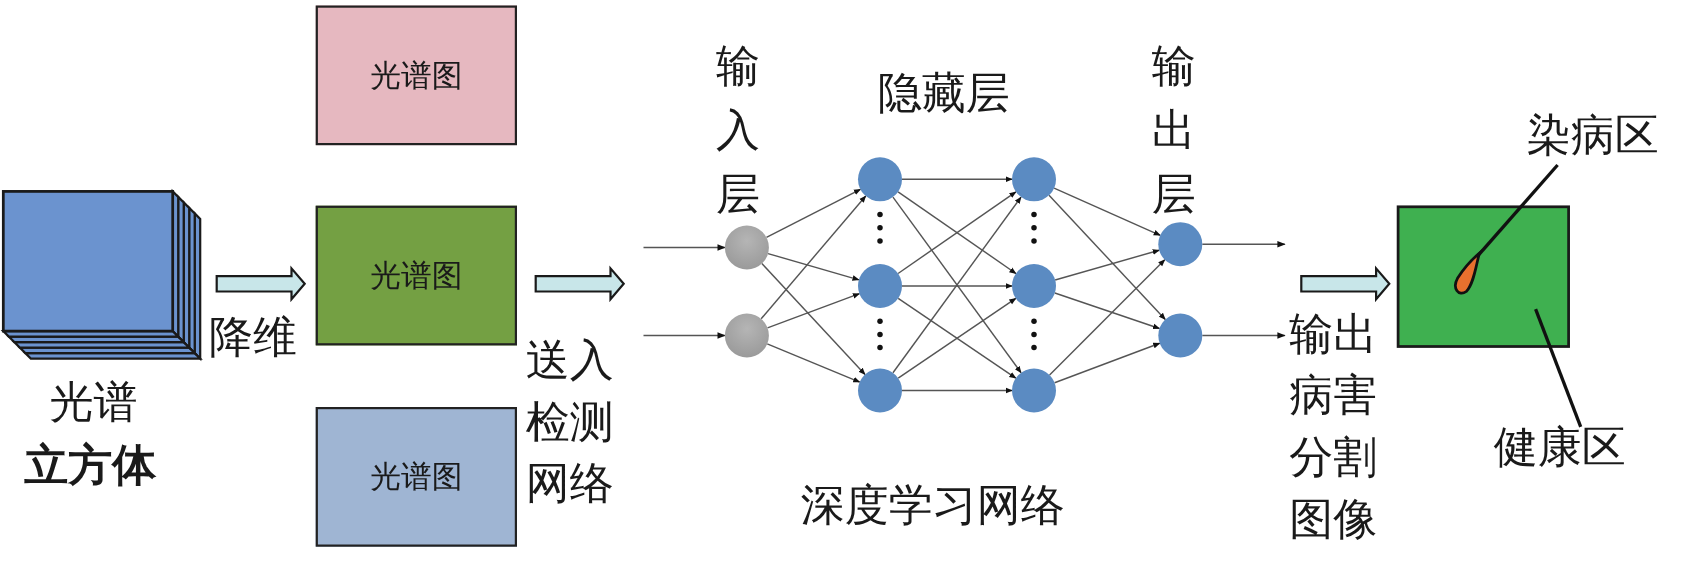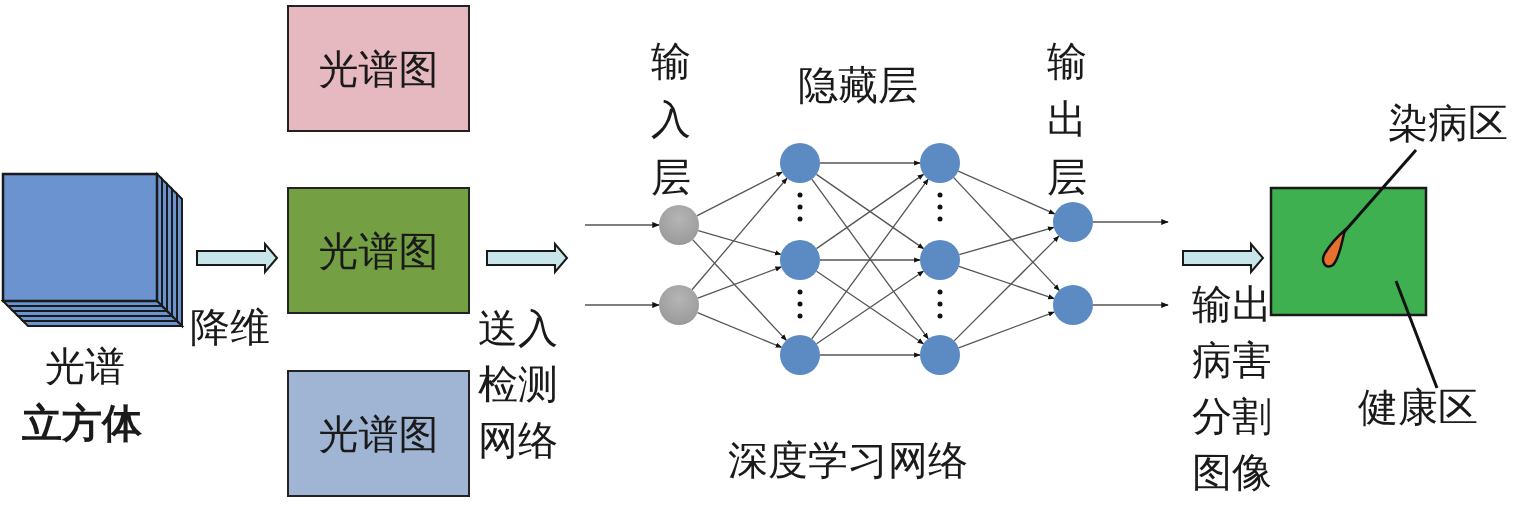--- a/index.html
+++ b/index.html
@@ -2,21 +2,21 @@
 <html><head>
 <meta charset="utf-8">
 <style>
   html, body { margin: 0; padding: 0; background: #ffffff; }
   body { width: 1535px; height: 512px; position: relative; overflow: hidden;
          font-family: "DejaVu Serif", "Liberation Serif", serif; color: #1a1a1a; }
   #canvas { position: absolute; left: 0; top: 0; width: 1535px; height: 512px; }
   .lbl { position: absolute; font-size: 40px; line-height: 46px; white-space: nowrap; color: #1a1a1a; }
   .vlbl { position: absolute; font-size: 40px; line-height: 46px; width: 46px; text-align: center; white-space: pre-line; color: #1a1a1a; }
   .box { position: absolute; box-sizing: border-box; border: 2.5px solid #222; display: flex;
-         flex-direction: column; align-items: center; justify-content: center; font-size: 40px; line-height: 48px; }
+         flex-direction: column; align-items: center; justify-content: center; font-size: 28px; line-height: 48px; }
 </style>
 </head>
 <body>
 
 <svg id="canvas" xmlns="http://www.w3.org/2000/svg" width="1535" height="512" viewBox="0 0 1535 512">
   <defs>
     <marker id="ah" viewBox="0 0 10 10" refX="9" refY="5" markerWidth="5" markerHeight="5" orient="auto">
       <path d="M0,1 L10,5 L0,9 z" fill="#111"></path>
     </marker>
   <radialGradient id="ing" cx="50%" cy="35%" r="65%">
@@ -103,21 +103,21 @@
 
   <rect id="result-rect" x="1271" y="188" width="155" height="127" stroke="#1a1a1a" stroke-width="2.5" fill="#3fb050"></rect>
   <path id="lesion" d="M1345,230 C1342,240 1340,258 1333,265 C1326,270 1320,262 1325,253 C1330,245 1338,236 1345,230 Z" stroke="#111" stroke-width="2.5" fill="#e8702e"></path>
   <line x1="1344" y1="232" x2="1416" y2="150" stroke="#111" stroke-width="3"></line>
   <line x1="1396" y1="281" x2="1437" y2="388" stroke="#111" stroke-width="3"></line>
 </svg>
 
 <div class="lbl" style="left:45px;top:343px;">光谱</div>
 <div class="lbl" style="left:22px;top:400px;font-weight:bold;">立方体</div>
 
-<div class="lbl" style="left:190px;top:284px;margin-top:20px;">降维</div>
+<div class="lbl" style="left:190px;top:284px;">降维</div>
 
 <div class="box" id="box1" style="left: 287px; top: 5px; width: 183px; height: 127px; background: rgb(230, 184, 192);">
   <div>光谱图</div>
 </div>
 <div class="box" id="box2" style="left: 287px; top: 187px; width: 183px; height: 127px; background: rgb(116, 160, 67);">
   <div>光谱图</div>
 </div>
 <div class="box" id="box3" style="left: 287px; top: 370px; width: 183px; height: 127px; background: rgb(159, 181, 211);">
   <div>光谱图</div>
 </div>
@@ -128,19 +128,19 @@
 
 <div class="vlbl" style="left:648px;top:32px;line-height:58px;">输
 入
 层</div>
 <div class="lbl" style="left:798px;top:62px;">隐藏层</div>
 <div class="vlbl" style="left:1044px;top:32px;line-height:58px;">输
 出
 层</div>
 <div class="lbl" style="left:728px;top:437px;text-align:center;">深度学习网络</div>
 
-<div class="lbl" style="left:1172px;top:276px;white-space:pre-line;line-height:56px;margin-left:20px;">输出
+<div class="lbl" style="left:1172px;top:276px;white-space:pre-line;line-height:56px;">输出
 病害
 分割
 图像</div>
 
 <div class="lbl" style="left:1388px;top:100px;">染病区</div>
 <div class="lbl" style="left:1358px;top:384px;">健康区</div>
 
 </body></html>

